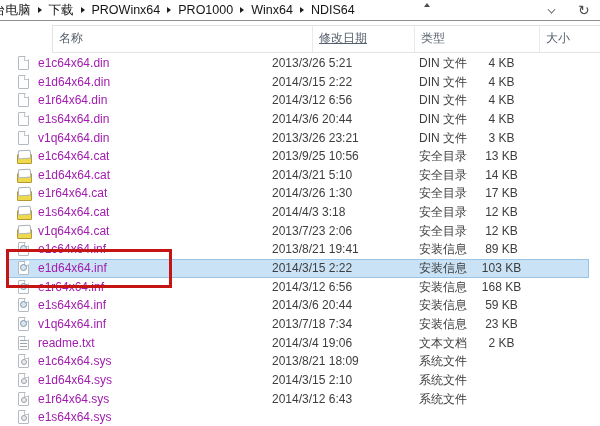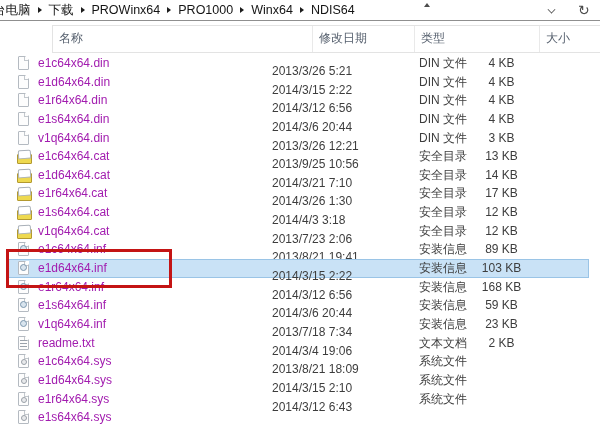--- a/index.html
+++ b/index.html
@@ -23,34 +23,34 @@
     color:#4a4a4a; line-height:18px; }
 
   
   .list-header { position:absolute; left:8px; top:25px; width:581px; height:28px;
     border:1px solid #e3e3e3; display:flex; font-size:12px; color:#555f6d;
     background:#fff;margin-left:44px; }
   .hcell { line-height:25px; padding-left:6px; border-right:1px solid #e9e9e9;
     overflow:hidden; white-space:nowrap; }
   .hcell:last-child { border-right:none; }
   .h-name { width:260px; }
-  .h-date { width:102px; }
+  .h-date { width:102px;text-decoration:underline; }
   .h-type { width:125px; }
   .h-size { flex:1; }
   .sort-arrow { position:absolute; left:424px; top:3px; width:0; height:0;
     border-left:3.5px solid transparent; border-right:3.5px solid transparent;
     border-bottom:4px solid #4c4c4c; }
 
   
   .rows { position:absolute; left:8px; top:54px; width:581px; height:372px;
     overflow:hidden; }
   .row { position:relative; height:18.65px; font-size:12px; cursor:default; }
   .row.selected { background:#c9e2f6; outline:1px solid #9ac4e6; outline-offset:-1px; }
   .c-name { position:absolute; left:30px; top:0; line-height:18.65px; color:#a21caf; white-space:nowrap; }
-  .c-date { position:absolute; left:264px; top:8px; line-height:18.65px; color:#3d3d3d; white-space:nowrap; }
+  .c-date { position:absolute; left:264px; top:0; line-height:18.65px; color:#3d3d3d; white-space:nowrap; }
   .c-type { position:absolute; left:367px; top:0; line-height:18.65px; color:#3d3d3d; white-space:nowrap;margin-left:44px; }
   .c-size { position:absolute; left:430px; top:0; width:127px; text-align:center;
     line-height:18.65px; color:#3d3d3d; white-space:nowrap; }
 
   
   .ficon { position:absolute; left:9px; top:2px; width:13px; height:14px; }
   .page { position:absolute; left:1px; top:0; width:11px; height:14px;
     background:#fdfdfd; border:1px solid #b4bac1; border-radius:1px; }
   .page::before { content:""; position:absolute; right:-1px; top:-1px;
     width:0; height:0; border-top:4px solid #fff; border-left:4px solid transparent;
@@ -136,39 +136,39 @@
     <span class="c-name">e1s64x64.din</span>
     <span class="c-date">2014/3/6 20:44</span>
     <span class="c-type">DIN 文件</span>
     <span class="c-size">4 KB</span>
   </div>
     <div class="row">
     <span class="ficon ic-file-blank">
       <span class="page"></span><span class="gear"></span><span class="lines"></span>
     </span>
     <span class="c-name">v1q64x64.din</span>
-    <span class="c-date">2013/3/26 12:21</span>
+    <span class="c-date">2013/3/26 23:21</span>
     <span class="c-type">DIN 文件</span>
     <span class="c-size">3 KB</span>
   </div>
     <div class="row">
     <span class="ficon ic-security-catalog">
       <span class="gear"></span><span class="lines"></span>
     </span>
     <span class="c-name">e1c64x64.cat</span>
     <span class="c-date">2013/9/25 10:56</span>
     <span class="c-type">安全目录</span>
     <span class="c-size">13 KB</span>
   </div>
     <div class="row">
     <span class="ficon ic-security-catalog">
       <span class="gear"></span><span class="lines"></span>
     </span>
     <span class="c-name">e1d64x64.cat</span>
-    <span class="c-date">2014/3/21 7:10</span>
+    <span class="c-date">2014/3/21 5:10</span>
     <span class="c-type">安全目录</span>
     <span class="c-size">14 KB</span>
   </div>
     <div class="row">
     <span class="ficon ic-security-catalog">
       <span class="gear"></span><span class="lines"></span>
     </span>
     <span class="c-name">e1r64x64.cat</span>
     <span class="c-date">2014/3/26 1:30</span>
     <span class="c-type">安全目录</span>

